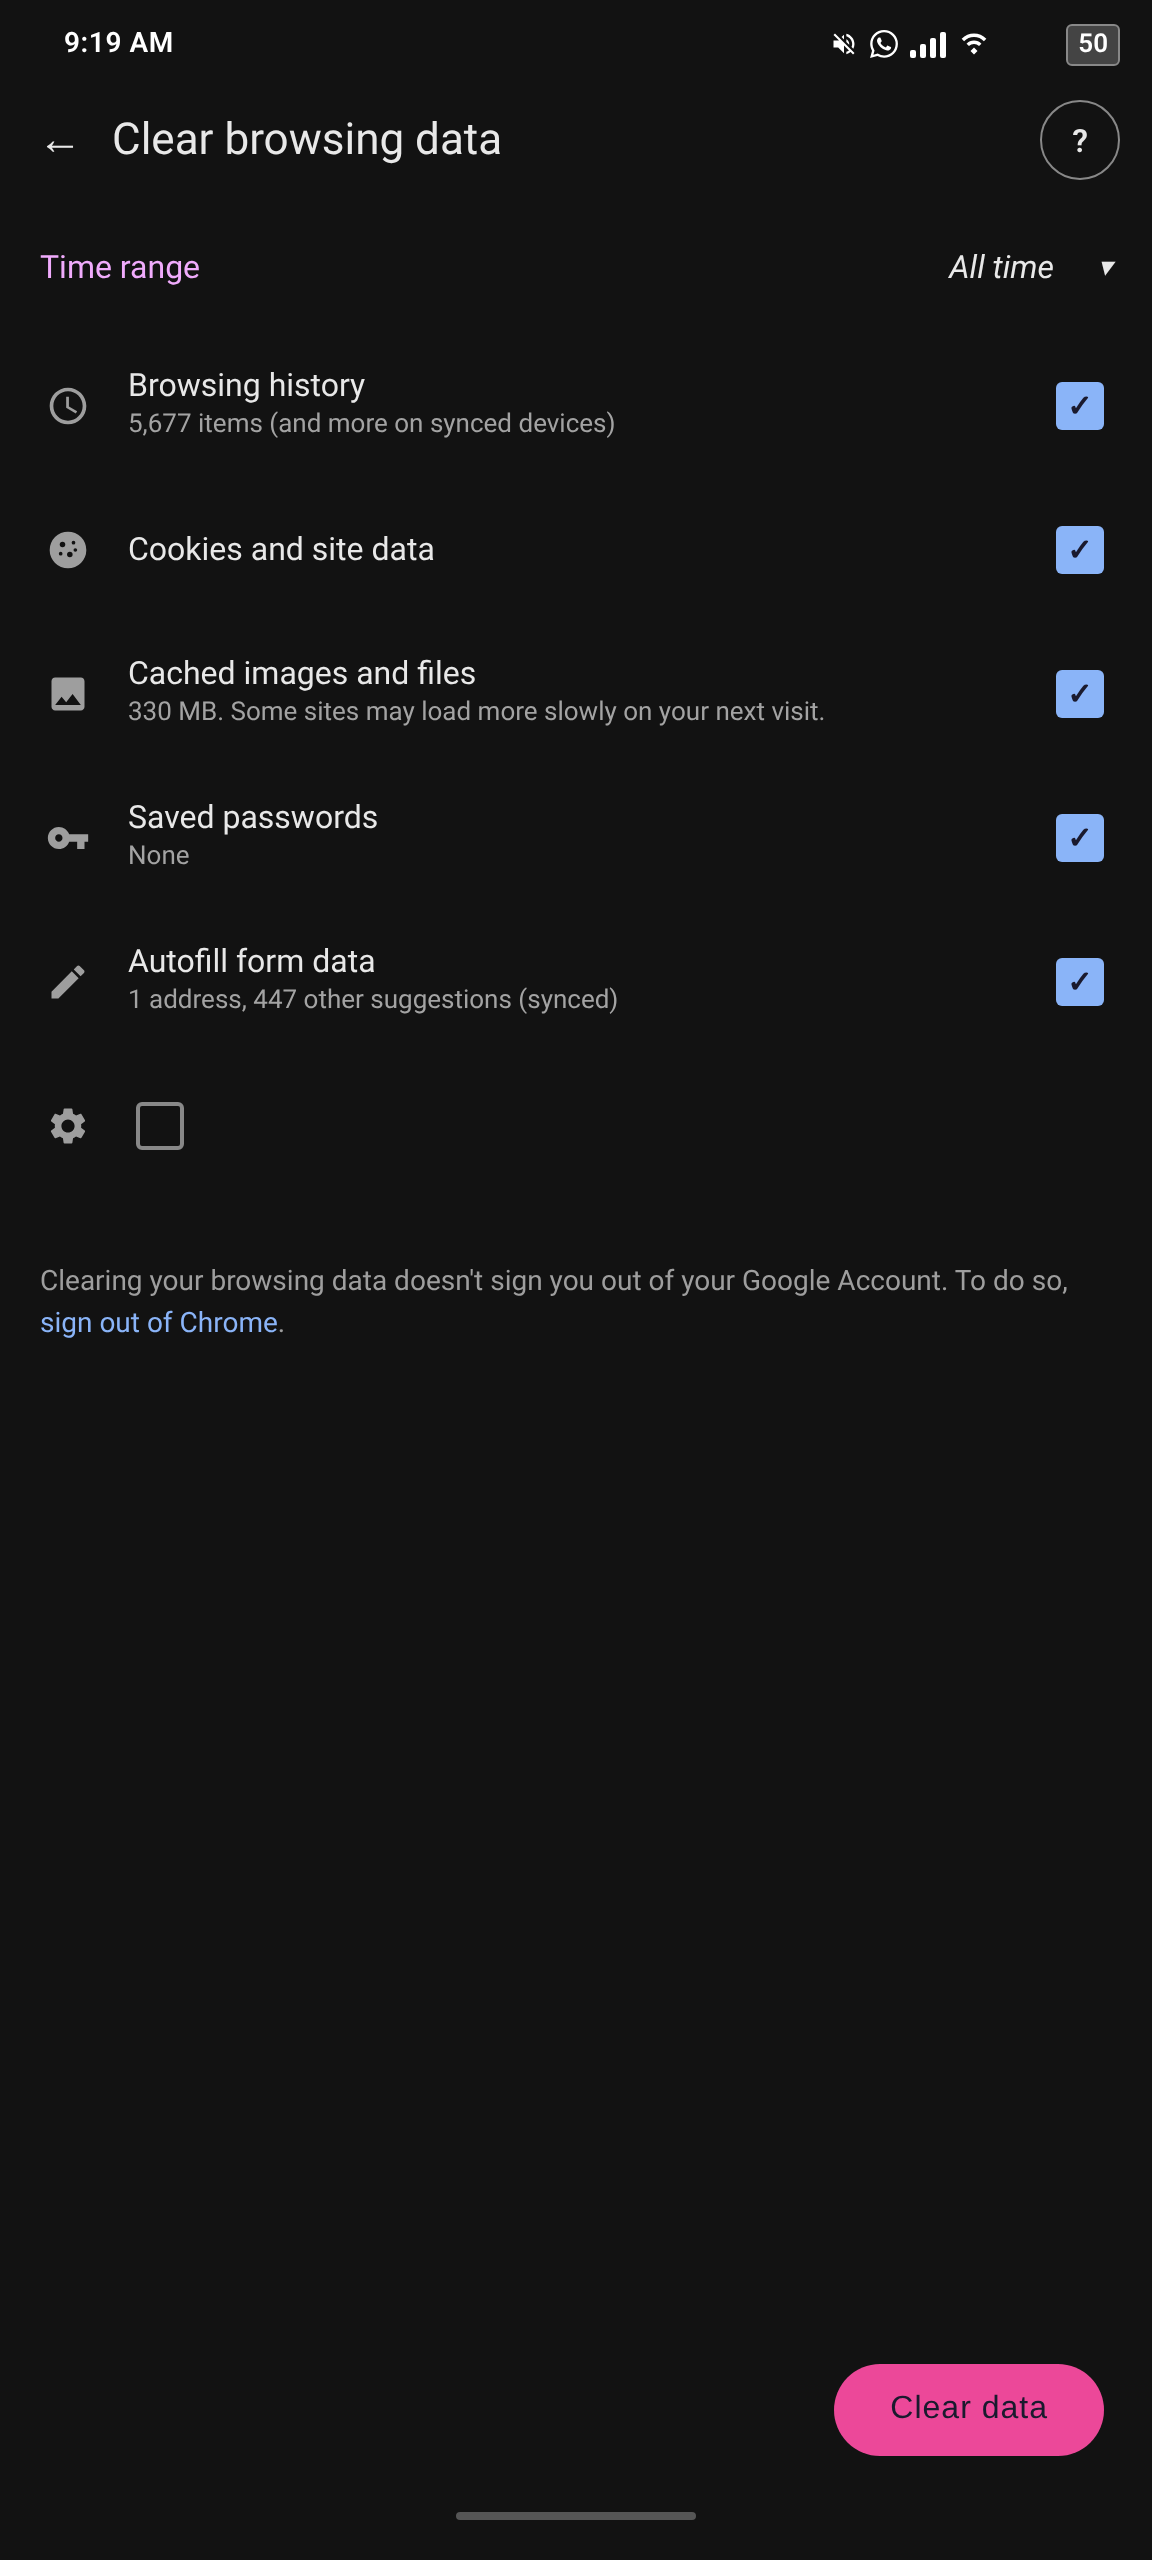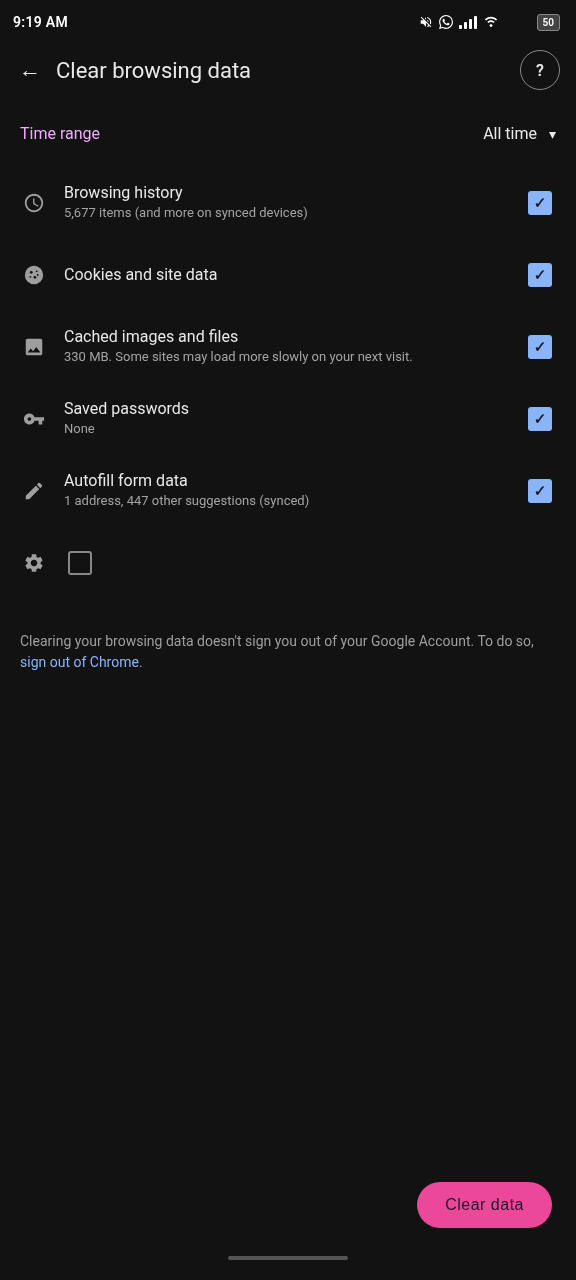--- a/index.html
+++ b/index.html
@@ -13,21 +13,21 @@
       min-height: 1280px;
       position: relative;
       overflow-x: hidden;
     }
 
     
     .status-bar {
       display: flex;
       justify-content: space-between;
       align-items: center;
-      padding: 8px 16px 4px 13px;
+      padding: 8px 16px 4px 32px;
       height: 40px;
     }
 
     .status-left {
       font-size: 14px;
       font-weight: 600;
       color: #ffffff;
       letter-spacing: 0.3px;
     }
 
@@ -49,21 +49,21 @@
       background: #ffffff;
       border-radius: 1px;
     }
 
     .battery-box {
       display: flex;
       align-items: center;
       background: #444;
       border-radius: 3px;
       padding: 2px 5px;
-      font-size: 10px;
+      font-size: 13px;
       color: #ffffff;
       font-weight: 600;
       border: 1.5px solid #888;
       position: relative;
       margin-left: 32px;
     }
 
     
     .app-bar {
       display: flex;
@@ -118,24 +118,25 @@
     }
 
     .time-range-label {
       font-size: 16px;
       color: #f0abfc;
     }
 
     .time-range-value {
       display: flex;
       align-items: center;
-      gap: 12px;
+      gap: 22px;
       color: #e8e8e8;
       font-size: 16px;
       cursor: pointer;
+      font-style: italic;
     }
 
     .dropdown-arrow {
       font-size: 14px;
       color: #e8e8e8;
     }
 
     
     .options-list {
       padding: 8px 0;

